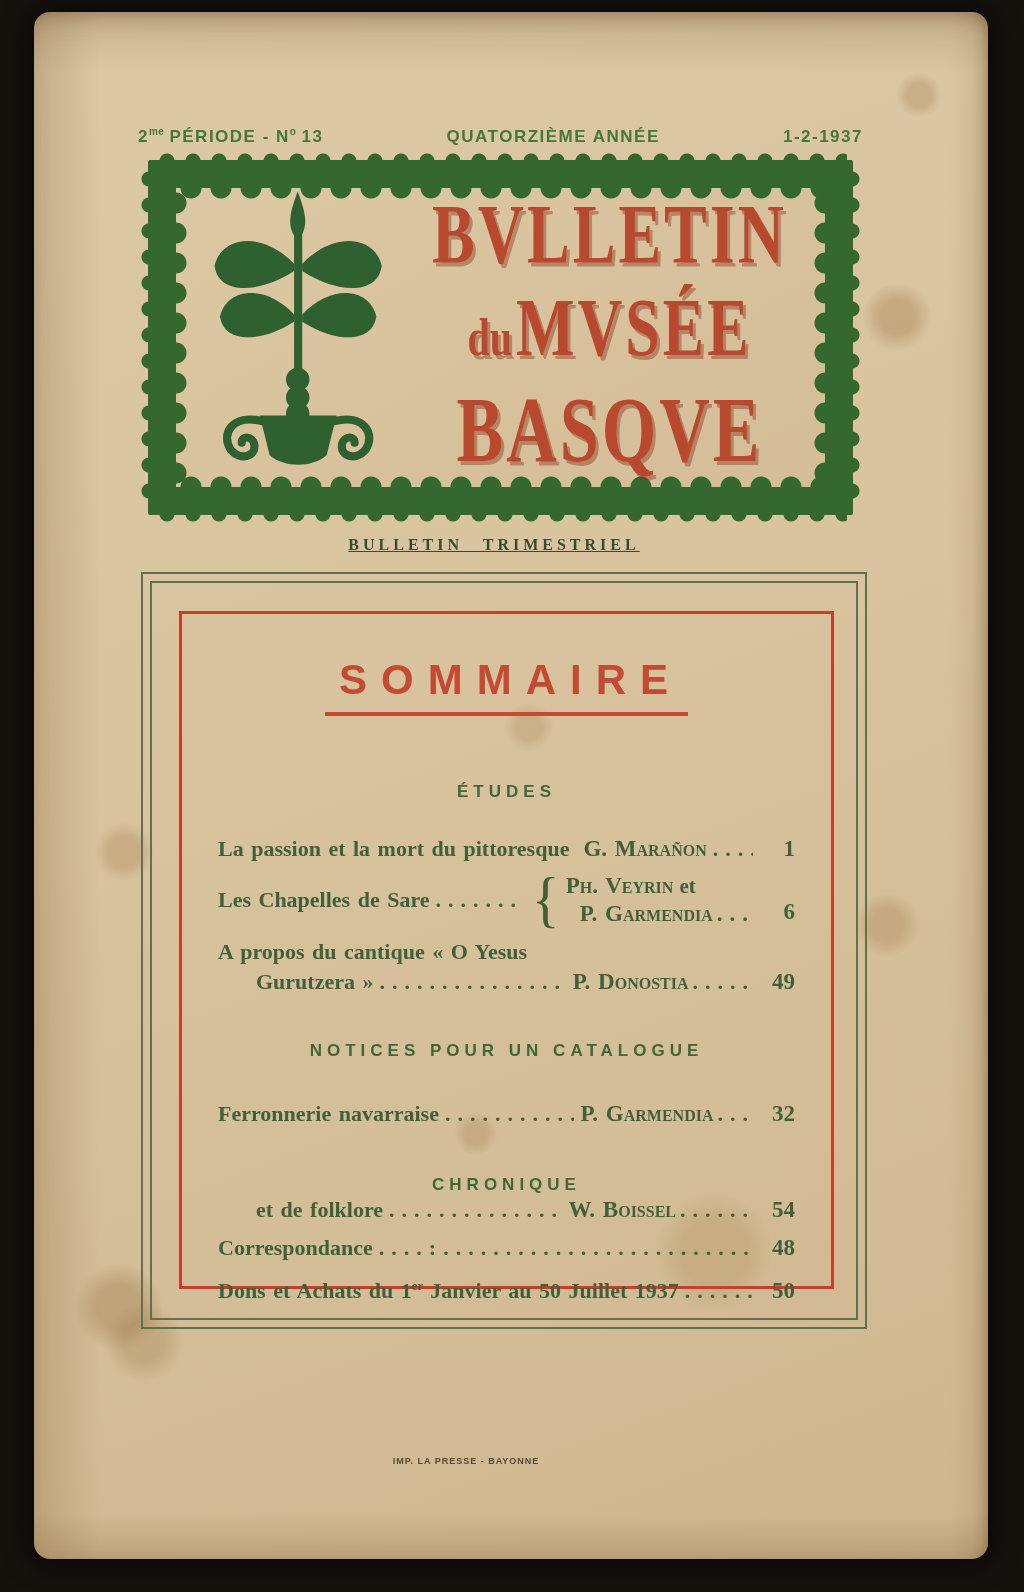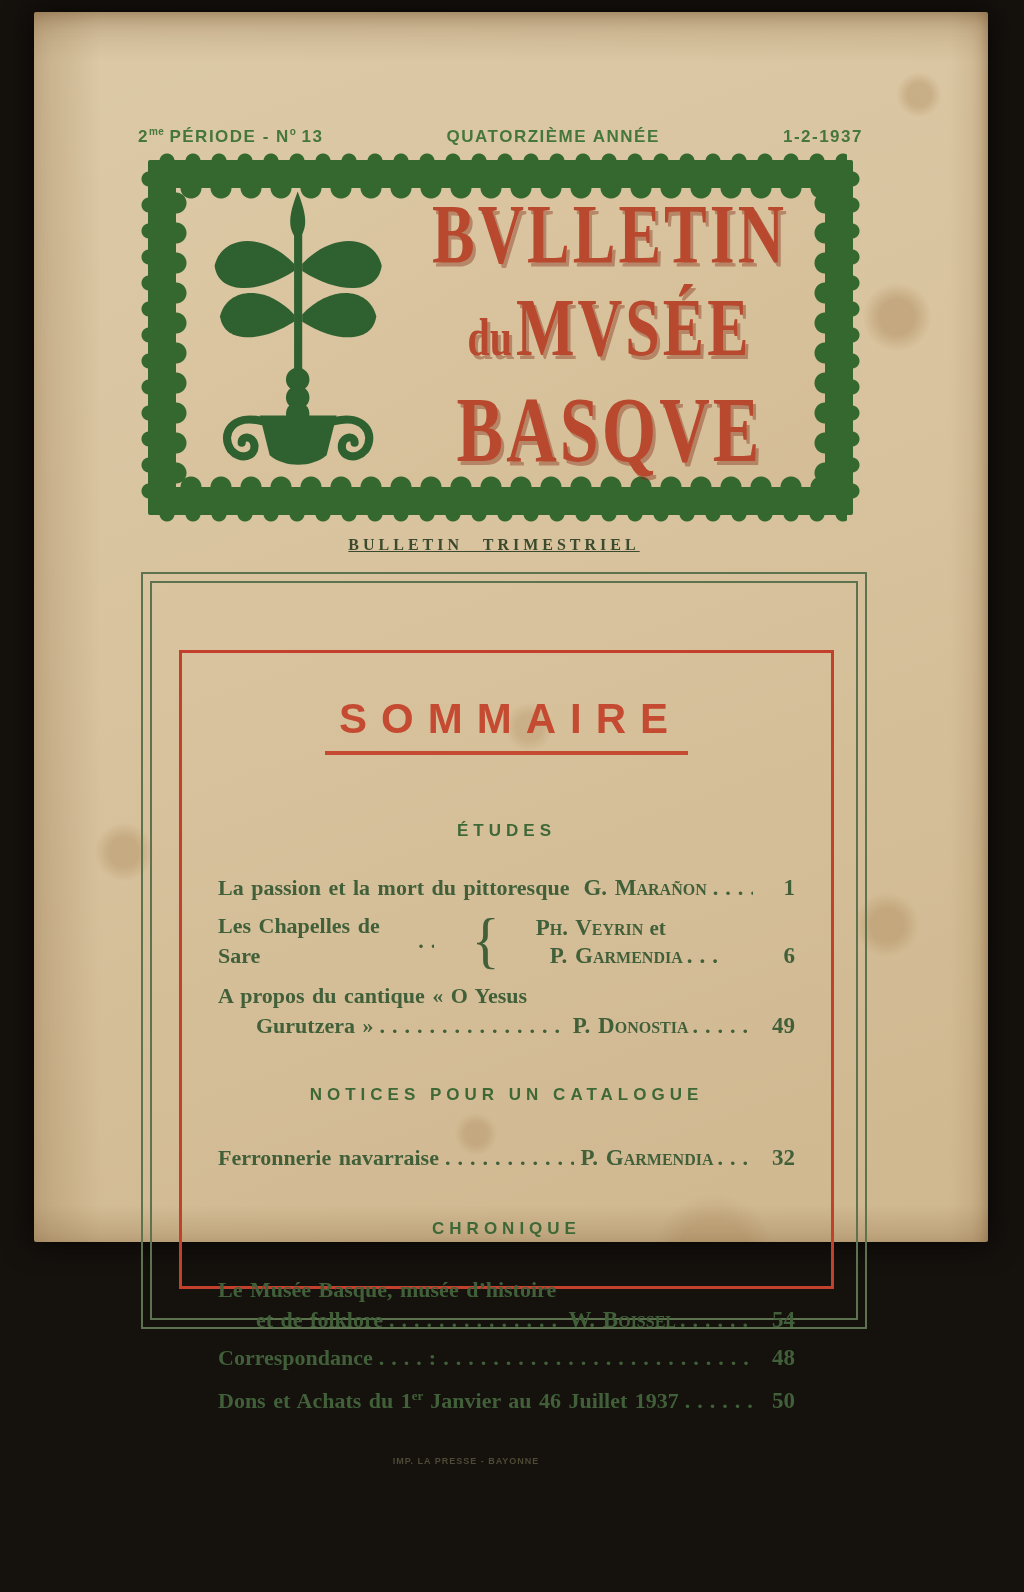--- a/index.html
+++ b/index.html
@@ -1,19 +1,19 @@
 <!DOCTYPE html>
 <html><head>
 <meta charset="utf-8">
 <style>
   html,body{margin:0;padding:0;background:#100d0a;}
   #stage{position:relative;width:1024px;height:1592px;background:#15110d;overflow:hidden;
          font-family:"Liberation Serif","DejaVu Serif",serif;}
   
-  #cover{position:absolute;left:34px;top:12px;width:954px;height:1230px;border-radius:2px;
+  #cover{position:absolute;left:34px;top:12px;width:954px;height:1547px;border-radius:16px;
     background-image:
       radial-gradient(circle, rgba(150,105,55,.30) 0 35%, transparent 70%),
       radial-gradient(circle, rgba(150,105,55,.25) 0 35%, transparent 70%),
       radial-gradient(circle, rgba(140,95,50,.28) 0 35%, transparent 70%),
       radial-gradient(circle, rgba(150,105,55,.22) 0 35%, transparent 70%),
       radial-gradient(circle, rgba(150,105,55,.25) 0 35%, transparent 70%),
       radial-gradient(circle, rgba(140,100,50,.22) 0 35%, transparent 70%),
       radial-gradient(circle, rgba(150,105,55,.20) 0 35%, transparent 70%),
       radial-gradient(circle, rgba(150,105,55,.25) 0 35%, transparent 70%),
       radial-gradient(circle, rgba(140,95,50,.20) 0 35%, transparent 70%),
@@ -55,32 +55,32 @@
   .t1{font-size:64px;}
   .t2{font-size:62px;}
   .t2 .du{font-size:40px;letter-spacing:0;margin-right:4px;}
   .t3{font-size:70px;}
   
   .subtitle{position:absolute;top:524px;left:0;width:100%;text-align:center;padding-right:34px;box-sizing:border-box;
     font-weight:bold;font-size:16px;letter-spacing:4px;word-spacing:12px;color:#3b4a2e;text-decoration:underline;}
   
   .greenbox{position:absolute;left:107px;top:560px;width:726px;height:757px;border:2px solid #5d7350;box-sizing:border-box;}
   .greenbox-inner{position:absolute;inset:7px;border:2px solid #5d7350;}
-  .redbox{position:absolute;left:27px;top:28px;right:22px;bottom:29px;border:3px solid #c2402c;margin-top:39px;}
+  .redbox{position:absolute;left:27px;top:28px;right:22px;bottom:29px;border:3px solid #c2402c;}
   .toc{position:absolute;inset:0;padding:42px 36px 0;color:#41603a;}
   .sommaire-title{text-align:center;}
   .sommaire-title span{display:inline-block;font-family:"Liberation Sans","DejaVu Sans",sans-serif;
     font-size:42px;font-weight:bold;letter-spacing:14px;color:#c44a31;border-bottom:4px solid #c44a31;padding:0 6px 8px 14px;}
   .sec-head{text-align:center;font-family:"Liberation Sans","DejaVu Sans",sans-serif;font-weight:bold;
     font-size:17px;letter-spacing:5px;color:#3e6836;}
   .h-etudes{margin-top:66px;}
   .h-notices{margin-top:44px;}
   .h-chronique{margin-top:46px;}
   .row{display:flex;align-items:baseline;font-weight:bold;font-size:22px;line-height:30px;word-spacing:2px;}
-  .row.twoline{align-items:center;gap:30px;}
+  .row.twoline{align-items:center;}
   .r1{margin-top:32px;}.r2{margin-top:8px;}.r3{margin-top:10px;}.r4{margin-top:38px;}
   .r5{margin-top:36px;}.r6{margin-top:8px;}.r7{margin-top:8px;}
   .t-ind{padding-left:38px;}
   .lead{flex:1 1 20px;overflow:hidden;white-space:nowrap;letter-spacing:7px;margin:0 6px;}
   .fixdots{letter-spacing:7px;margin:0 4px;white-space:nowrap;}
   .author{font-variant:small-caps;font-size:23px;white-space:nowrap;}
   .author .lc{font-variant:normal;font-size:21px;margin-left:6px;}
   .pagenum{flex:0 0 36px;text-align:right;font-size:23px;}
   .brace{font-size:58px;font-weight:normal;transform:scaleY(1.05);line-height:0;margin:0 6px 0 2px;color:#41603a;}
   .auth-block{display:flex;flex-direction:column;line-height:27px;}
@@ -192,39 +192,36 @@
             <div class="row r4">
               <span>Ferronnerie navarraise</span>
               <span class="lead">....................</span>
               <span class="author">P. Garmendia</span>
               <span class="fixdots">...</span>
               <span class="pagenum">32</span>
             </div>
 
             <div class="sec-head h-chronique">CHRONIQUE</div>
 
-            <div class="row r5">
-              <span>Le Musée Basque, musée d’histoire</span>
-            </div>
             <div class="row">
               <span class="t-ind">et de folklore</span>
               <span class="lead">....................</span>
               <span class="author">W. Boissel</span>
               <span class="fixdots">......</span>
               <span class="pagenum">54</span>
             </div>
 
             <div class="row r6">
               <span>Correspondance</span>
               <span class="lead">....:...........................................</span>
               <span class="pagenum">48</span>
             </div>
 
             <div class="row r7">
-              <span><span>Dons et Achats du 1</span><sup>er</sup><span class="mt-post">Janvier au 46 Juillet 1937</span></span>
+              <span><span>Dons et Achats du 1</span><sup>er</sup><span class="mt-post">Janvier au 50 Juillet 1937</span></span>
               <span class="lead">...........</span>
               <span class="pagenum">50</span>
             </div>
 
           </div>
         </div>
       </div>
     </div>
 
 

